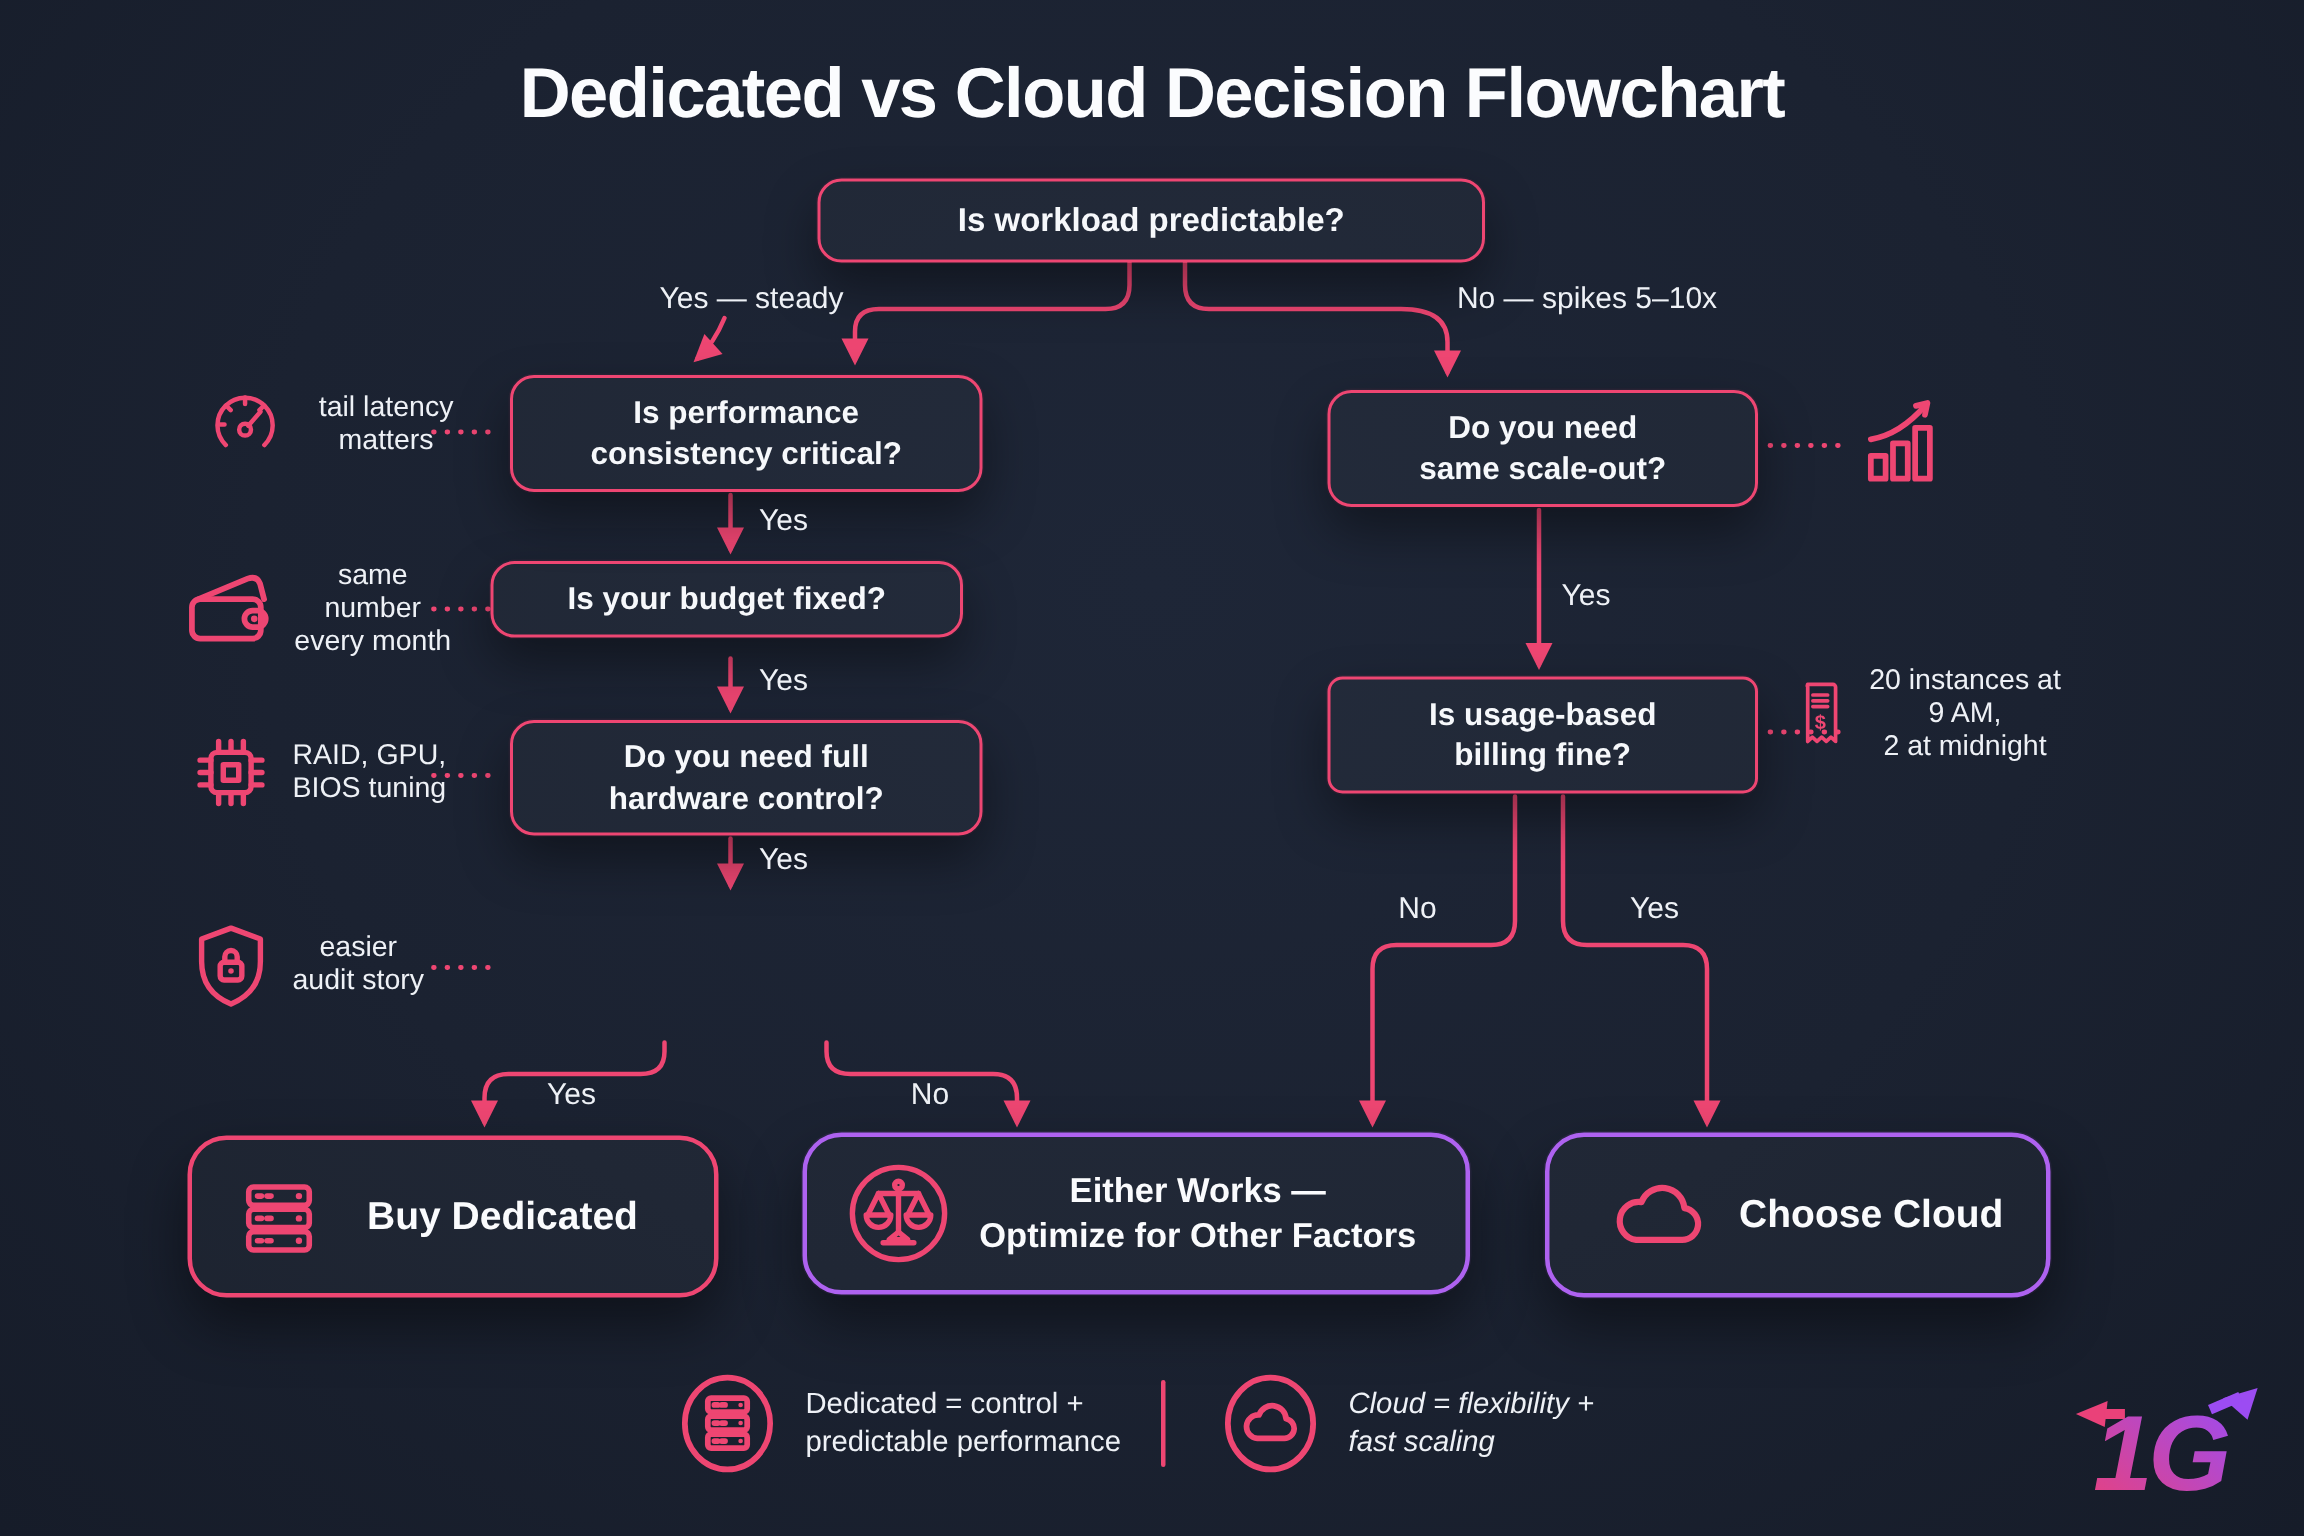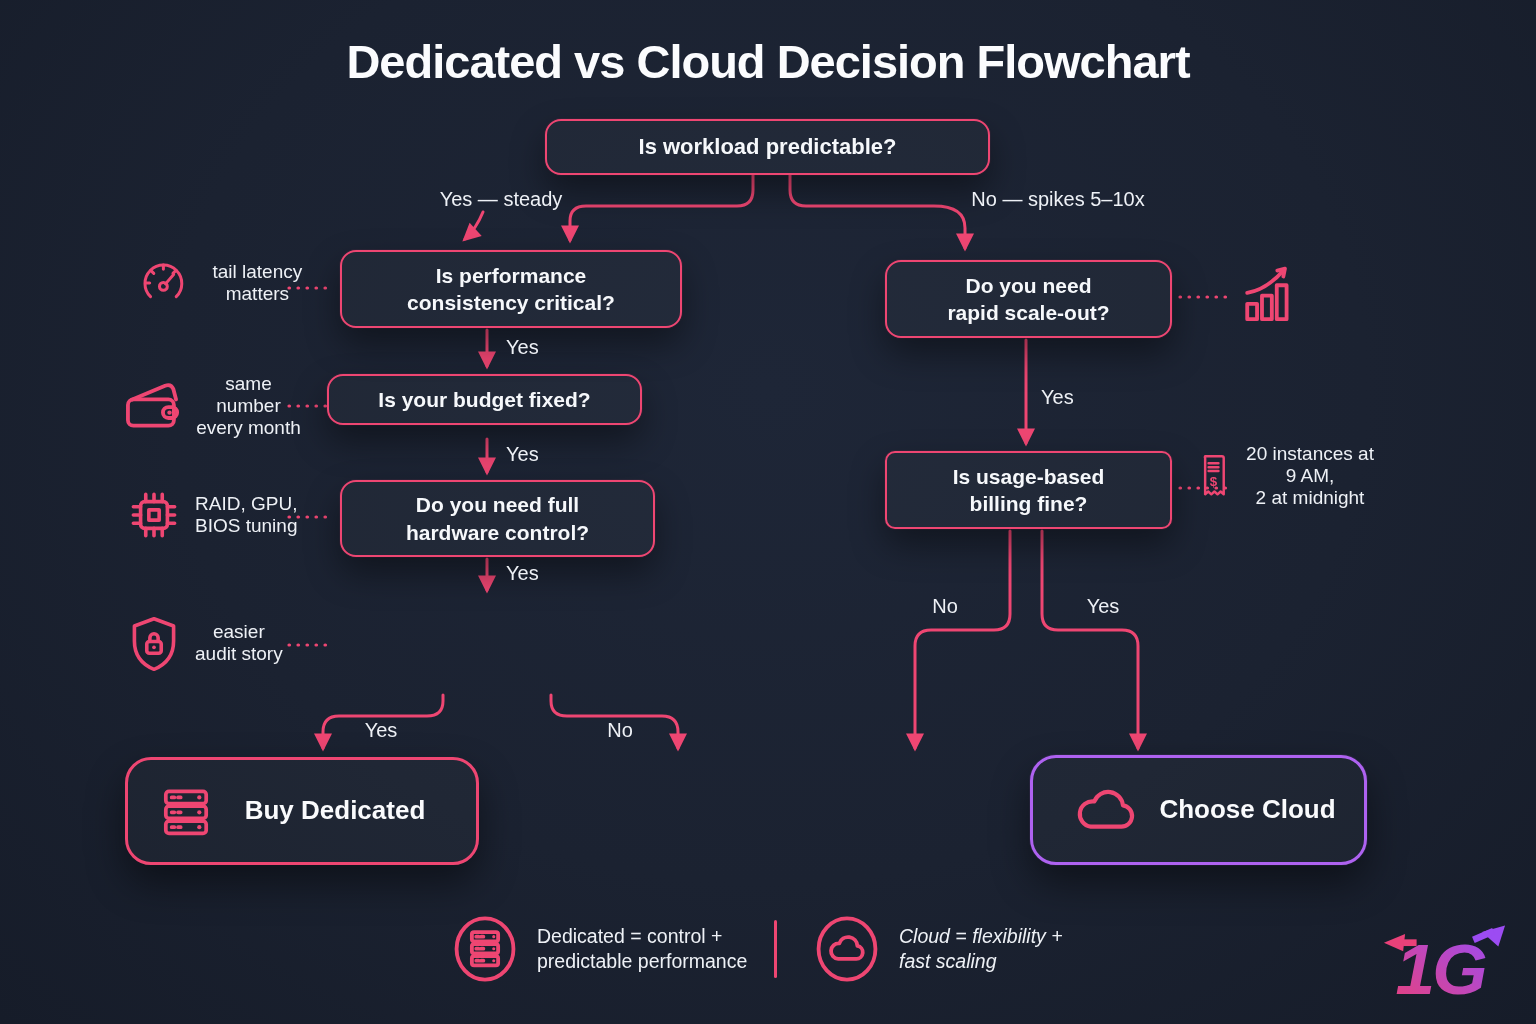--- a/index.html
+++ b/index.html
@@ -78,36 +78,36 @@
     <path class="conn-dotted" d="M 289 645 L 334 645"></path>
     <path class="conn-dotted" d="M 1180 297 L 1230 297"></path>
     <path class="conn-dotted" d="M 1180 488 L 1230 488"></path>
   </svg>
 
   <div class="qbox" style="left:545px;top:119px;width:445px;height:56px;font-size:22px;">Is workload predictable?</div>
 
   <div class="edge-label centered" style="left:501px;top:188px;">Yes — steady</div>
   <div class="edge-label centered" style="left:1058px;top:188px;">No — spikes 5–10x</div>
 
-  <div class="qbox" style="left:340px;top:250px;width:342px;height:78px;">Is performance
+  <div class="qbox" style="left:340px;top:250px;width:315px;height:78px;">Is performance
 consistency critical?</div>
   <div class="edge-label" style="left:506px;top:336px;">Yes</div>
 
   <div class="qbox" style="left:327px;top:374px;width:315px;height:51px;">Is your budget fixed?</div>
   <div class="edge-label" style="left:506px;top:443px;">Yes</div>
 
   <div class="qbox" style="left:340px;top:480px;width:315px;height:77px;">Do you need full
 hardware control?</div>
   <div class="edge-label" style="left:506px;top:562px;">Yes</div>
 
   <div class="edge-label centered" style="left:381px;top:719px;">Yes</div>
   <div class="edge-label centered" style="left:620px;top:719px;">No</div>
 
   <div class="qbox" style="left:885px;top:260px;width:287px;height:78px;">Do you need
-rapid scale-out?</div>
+same scale-out?</div>
   <div class="edge-label" style="left:1041px;top:386px;">Yes</div>
 
   <div class="qbox" style="left:885px;top:451px;width:287px;height:78px;border-radius:10px;">Is usage-based
 billing fine?</div>
   <div class="edge-label centered" style="left:945px;top:595px;">No</div>
   <div class="edge-label centered" style="left:1103px;top:595px;">Yes</div>
 
   <div class="annot" style="left:136px;top:246px;width:180px;">
     <svg width="74" height="74" viewBox="0 0 64 64">
       <path class="icon-stroke" d="M 17 48 A 21.5 21.5 0 1 1 47 48"></path>
@@ -176,20 +176,35 @@
       <rect class="icon-stroke" x="13" y="27.5" width="38" height="11.5" rx="3"></rect>
       <rect class="icon-stroke" x="13" y="41.5" width="38" height="11.5" rx="3"></rect>
       <path class="icon-stroke" d="M18.5 19.2 h2.5 M24.5 19.2 h2.5 M18.5 33.2 h2.5 M24.5 33.2 h2.5 M18.5 47.2 h2.5 M24.5 47.2 h2.5"></path>
       <circle class="icon-fill" cx="44.5" cy="19.2" r="2"></circle>
       <circle class="icon-fill" cx="44.5" cy="33.2" r="2"></circle>
       <circle class="icon-fill" cx="44.5" cy="47.2" r="2"></circle>
     </svg>
     <div class="rlabel">Buy Dedicated</div>
   </div>
 
+  <div class="result purple" style="left:535px;top:755px;width:445px;height:108px;padding:0 20px 0 20px;">
+    <svg class="ricon" width="82" height="82" viewBox="0 0 80 80">
+      <circle class="icon-stroke" cx="40" cy="40" r="30"></circle>
+      <path class="icon-stroke" d="M40 24 V52"></path>
+      <circle class="icon-stroke" cx="40" cy="21.5" r="2.5"></circle>
+      <path class="icon-stroke" d="M27 27 H53"></path>
+      <path class="icon-stroke" d="M27 27 L20 41 M27 27 L34 41"></path>
+      <path class="icon-stroke" d="M19 41 a 8 8 0 0 0 16 0 Z"></path>
+      <path class="icon-stroke" d="M53 27 L46 41 M53 27 L60 41"></path>
+      <path class="icon-stroke" d="M45 41 a 8 8 0 0 0 16 0 Z"></path>
+      <path class="icon-stroke" d="M40 52 L34 57 H46 Z M30 59 H50"></path>
+    </svg>
+    <div class="rlabel" style="font-size:23px;">Either Works —
+Optimize for Other Factors</div>
+  </div>
 
   <div class="result purple" style="left:1030px;top:755px;width:337px;height:110px;padding:0 12px 0 34px;">
     <svg class="ricon" width="76" height="76" viewBox="0 0 64 64">
       <path class="icon-stroke" d="M20 46 h25.5 a 9 9 0 0 0 1.6 -17.9 A 12.5 12.5 0 0 0 23 24.8 A 10 10 0 0 0 20 46 Z"></path>
     </svg>
     <div class="rlabel">Choose Cloud</div>
   </div>
 
   <div class="legend-item" style="left:450px;top:913px;">
     <svg width="70" height="72" viewBox="0 0 64 64">

